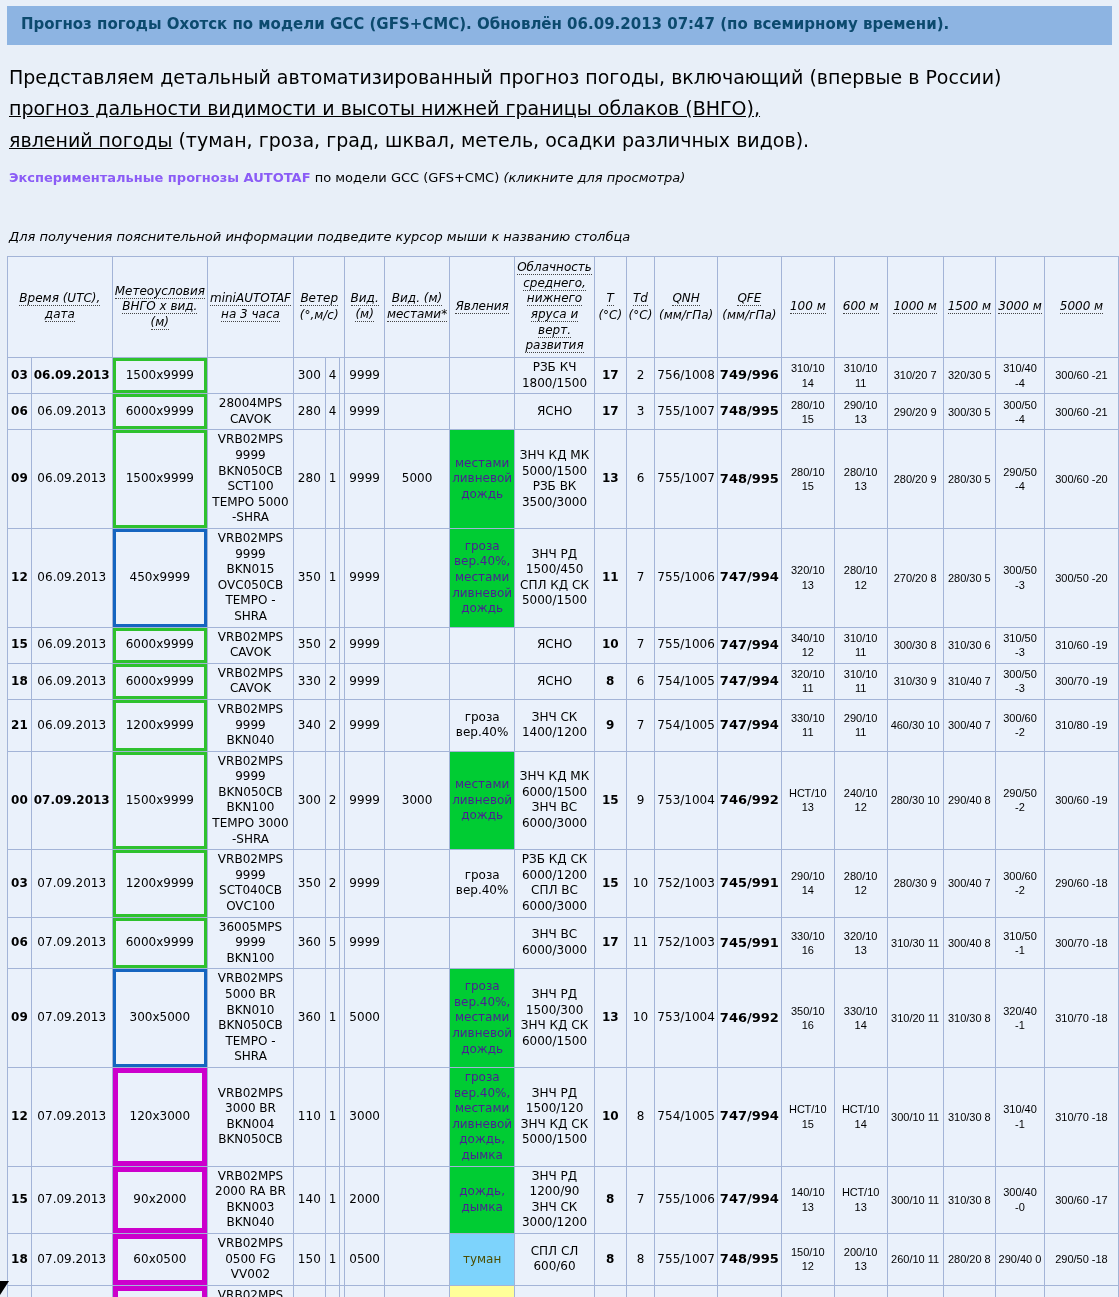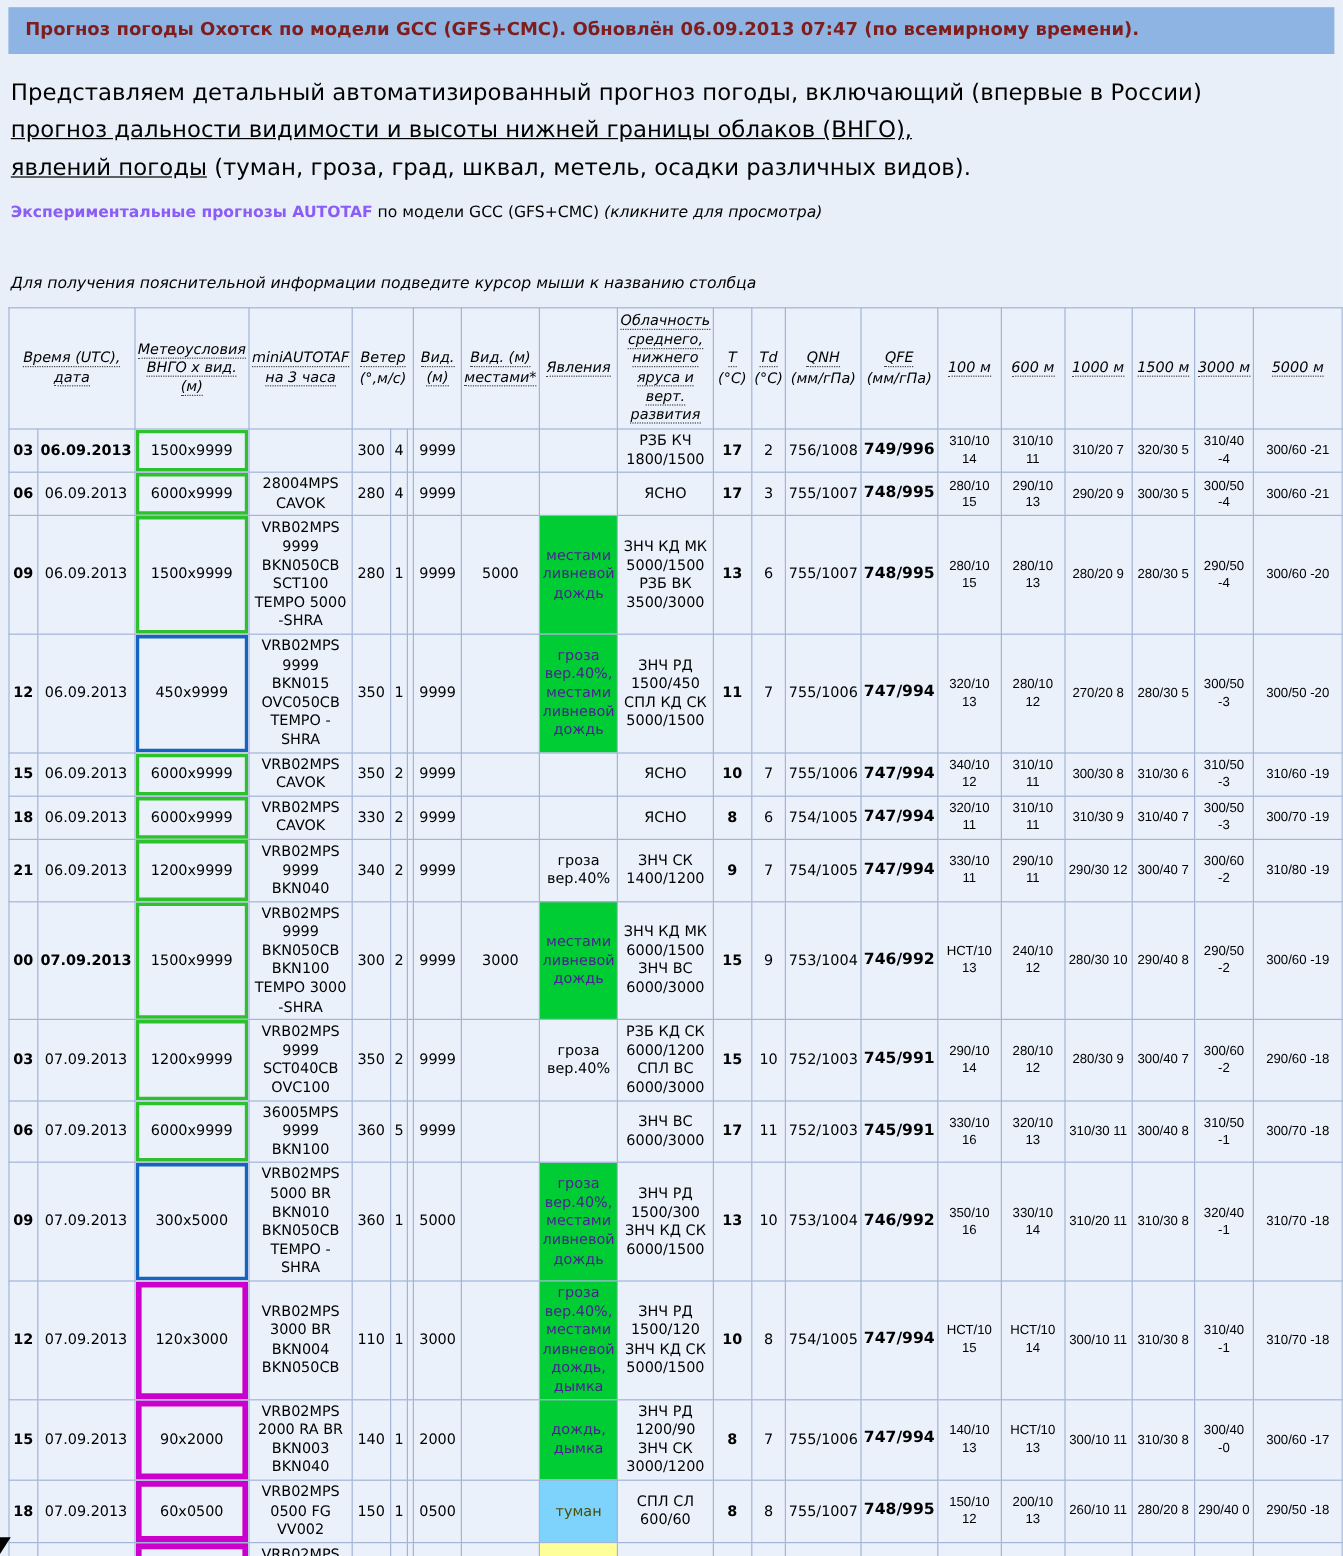--- a/index.html
+++ b/index.html
@@ -6,21 +6,21 @@
   body{
     width:1119px;height:1297px;overflow:hidden;position:relative;
     background:#e8eff8;
     font-family:"DejaVu Sans","Liberation Sans",sans-serif;
     color:#000;
   }
   .titlebar{
     margin:6px 7px 0 7px;
     background:#8db4e2;
     padding:9px 14px 12px 14px;
-    font-size:15px;font-weight:bold;color:#7f1d1d;
+    font-size:15px;font-weight:bold;color:#0c4a6e;
   }
   .intro{
     margin:17px 7px 0 9px;
     font-size:19px;line-height:1.65;max-width:1004px;
   }
   .intro a{color:#000;text-decoration:underline;cursor:pointer;}
   .autotaf-line{margin:14px 7px 0 9px;font-size:13px;}
   .autotaf-line .lnk{color:#8b5cf6;font-weight:bold;text-decoration:none;cursor:pointer;}
   .autotaf-line .it{font-style:italic;}
   .hint{margin:44px 7px 12px 9px;font-size:13px;font-style:italic;}
@@ -265,21 +265,21 @@
         <td class="c-vis">9999</td>
         <td class="c-visp"></td>
         <td class="c-phen">гроза вер.40%</td>
         <td class="c-cloud">ЗНЧ СК 1400/1200</td>
         <td class="c-t">9</td>
         <td class="c-td">7</td>
         <td class="c-qnh">754/1005</td>
         <td class="c-qfe">747/994</td>
         <td class="c-alt">330/10 11</td>
         <td class="c-alt">290/10 11</td>
-        <td class="c-alt">290/30 12</td>
+        <td class="c-alt">460/30 10</td>
         <td class="c-alt">300/40 7</td>
         <td class="c-alt">300/60 -2</td>
         <td class="c-alt">310/80 -19</td>
       </tr>
       <tr>
         <td class="c-time">00</td>
         <td class="c-date b">07.09.2013</td>
         <td class="c-meteo box-green">1500x9999</td>
         <td class="c-mini">VRB02MPS 9999 BKN050CB BKN100 TEMPO 3000 -SHRA</td>
         <td class="c-wd">300</td>

